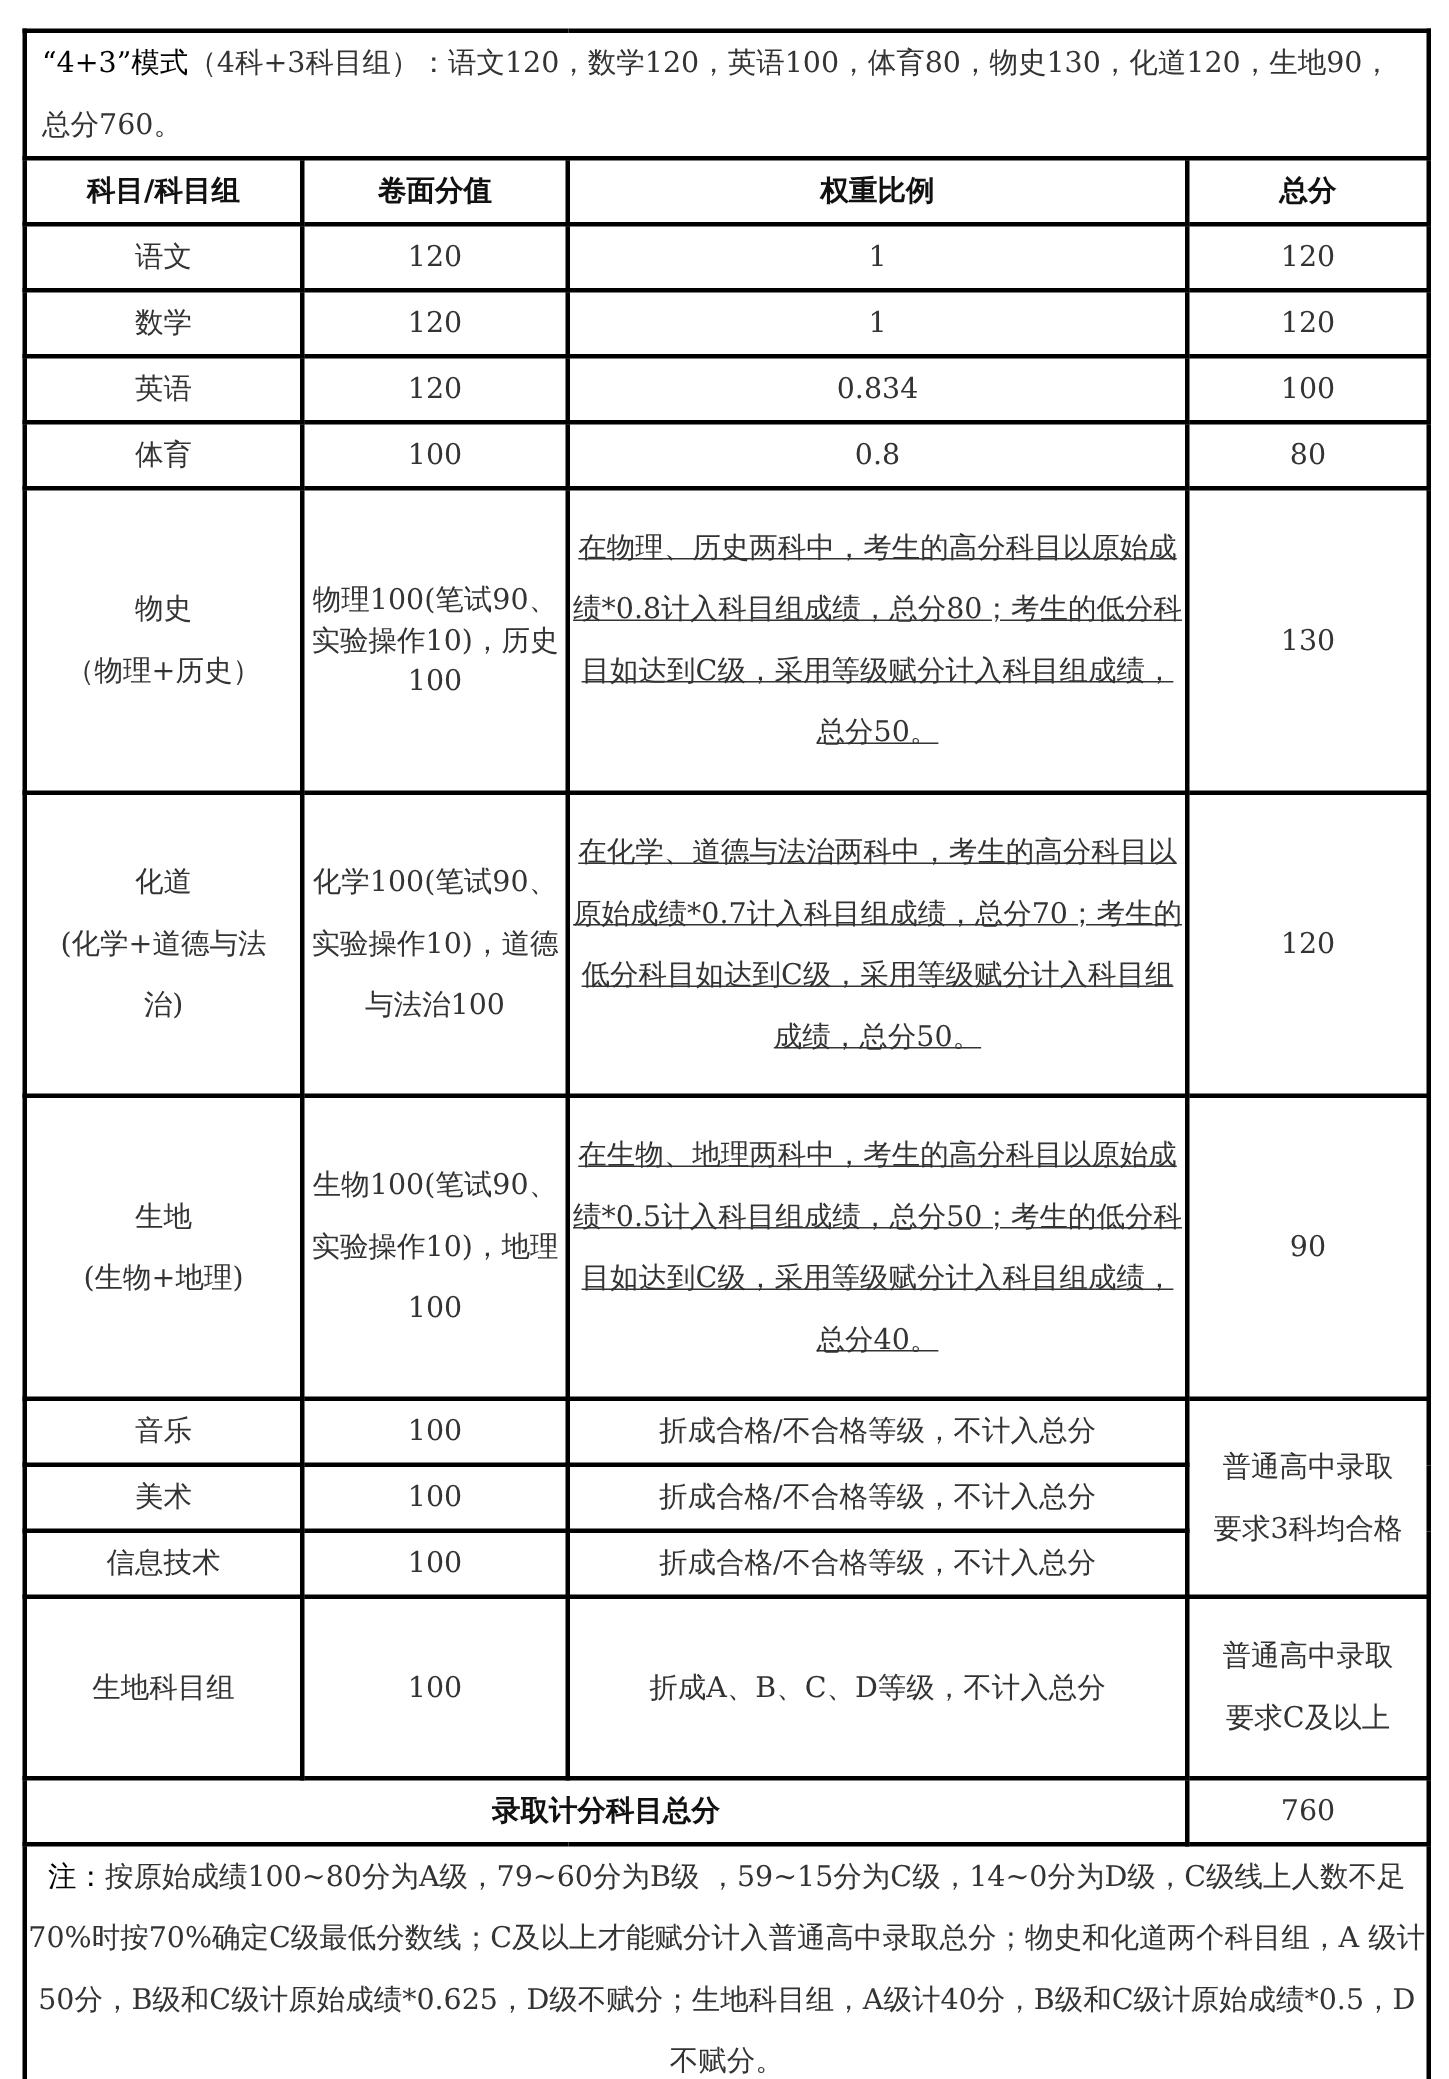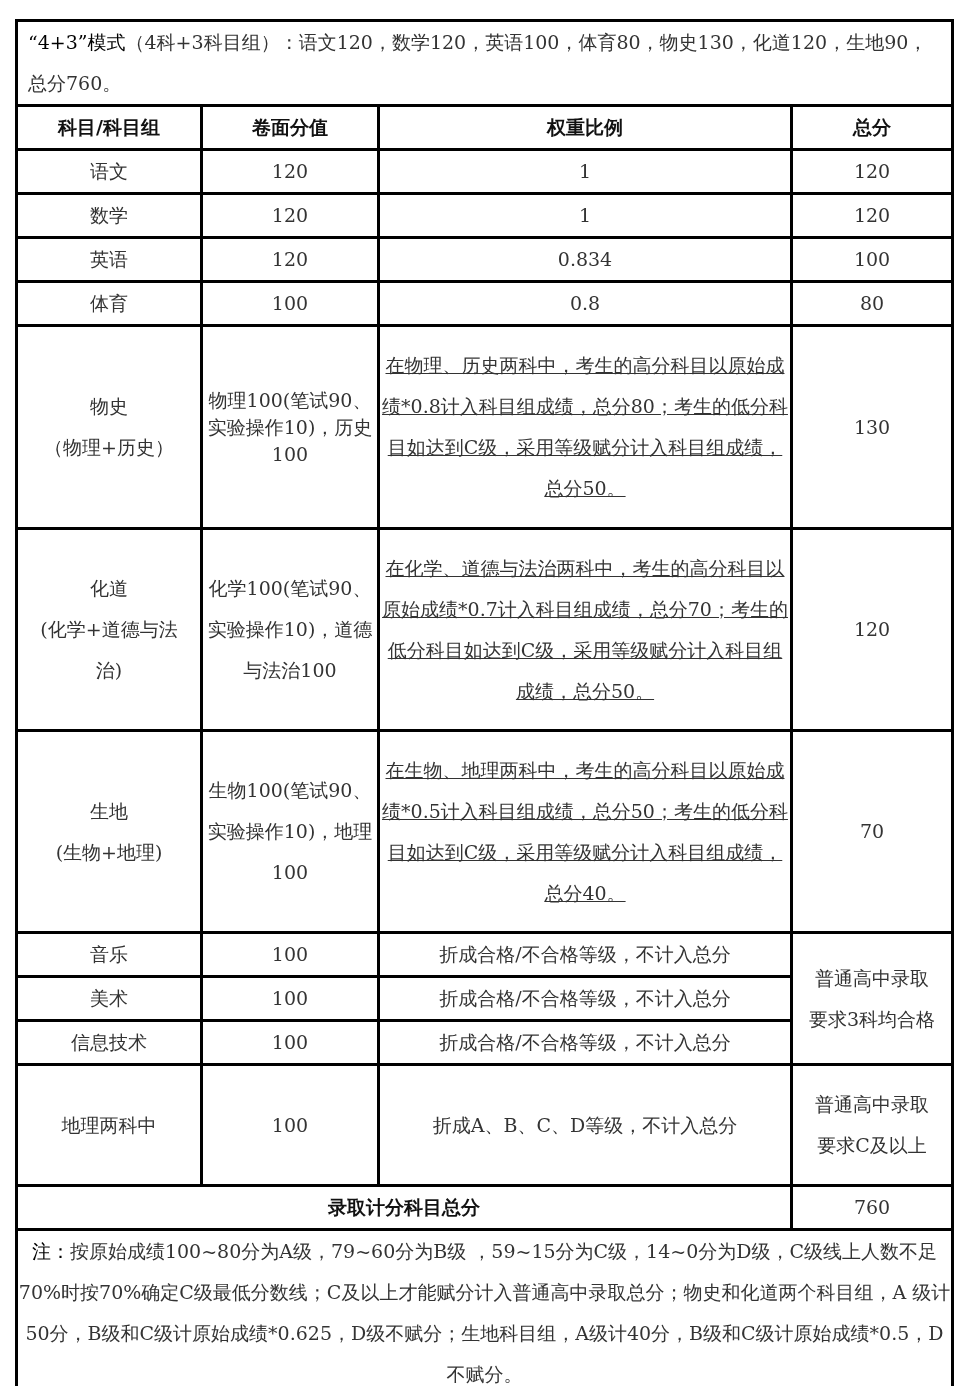--- a/index.html
+++ b/index.html
@@ -81,42 +81,42 @@
     <td class="leftwrap">在化学、道德与法治两科中，考生的高分科目以原始成绩*0.7计入科目组成绩，总分70；考生的低分科目如达到C级，采用等级赋分计入科目组成绩，总分50。</td>
     <td>120</td>
   </tr>
   <tr>
     <td style="height:199px">
       <div>生地</div>
       <div>(生物+地理)</div>
     </td>
     <td class="left" style="line-height:41px">生物100(笔试90、实验操作10)，地理100</td>
     <td class="leftwrap">在生物、地理两科中，考生的高分科目以原始成绩*0.5计入科目组成绩，总分50；考生的低分科目如达到C级，采用等级赋分计入科目组成绩，总分40。</td>
-    <td>70</td>
+    <td>90</td>
   </tr>
 
   <tr class="row42">
     <td>音乐</td>
     <td>100</td>
     <td>折成合格/不合格等级，不计入总分</td>
     <td rowspan="3" style="padding:0 14px">普通高中录取要求3科均合格</td>
   </tr>
   <tr class="row42">
     <td>美术</td>
     <td>100</td>
     <td>折成合格/不合格等级，不计入总分</td>
   </tr>
   <tr class="row42">
     <td>信息技术</td>
     <td>100</td>
     <td>折成合格/不合格等级，不计入总分</td>
   </tr>
 
   <tr>
-    <td style="height:118px">地理两科中</td>
+    <td style="height:118px">生地科目组</td>
     <td>100</td>
     <td>折成A、B、C、D等级，不计入总分</td>
     <td style="padding:0 14px">普通高中录取要求C及以上</td>
   </tr>
 
   <tr class="row42">
     <td colspan="3" class="hdr">录取计分科目总分</td>
     <td>760</td>
   </tr>
 

